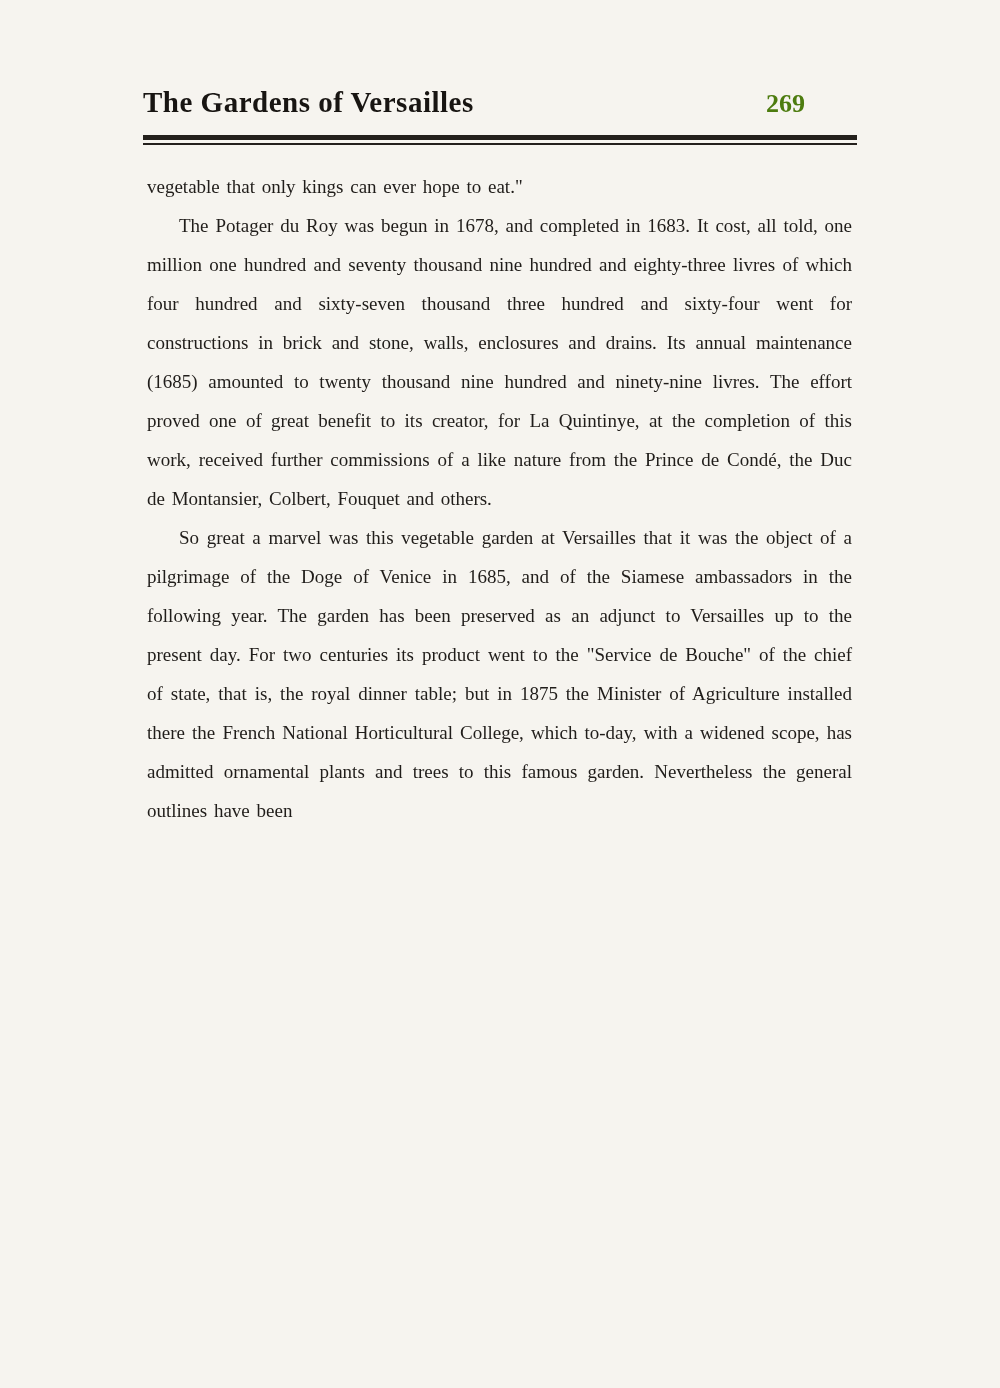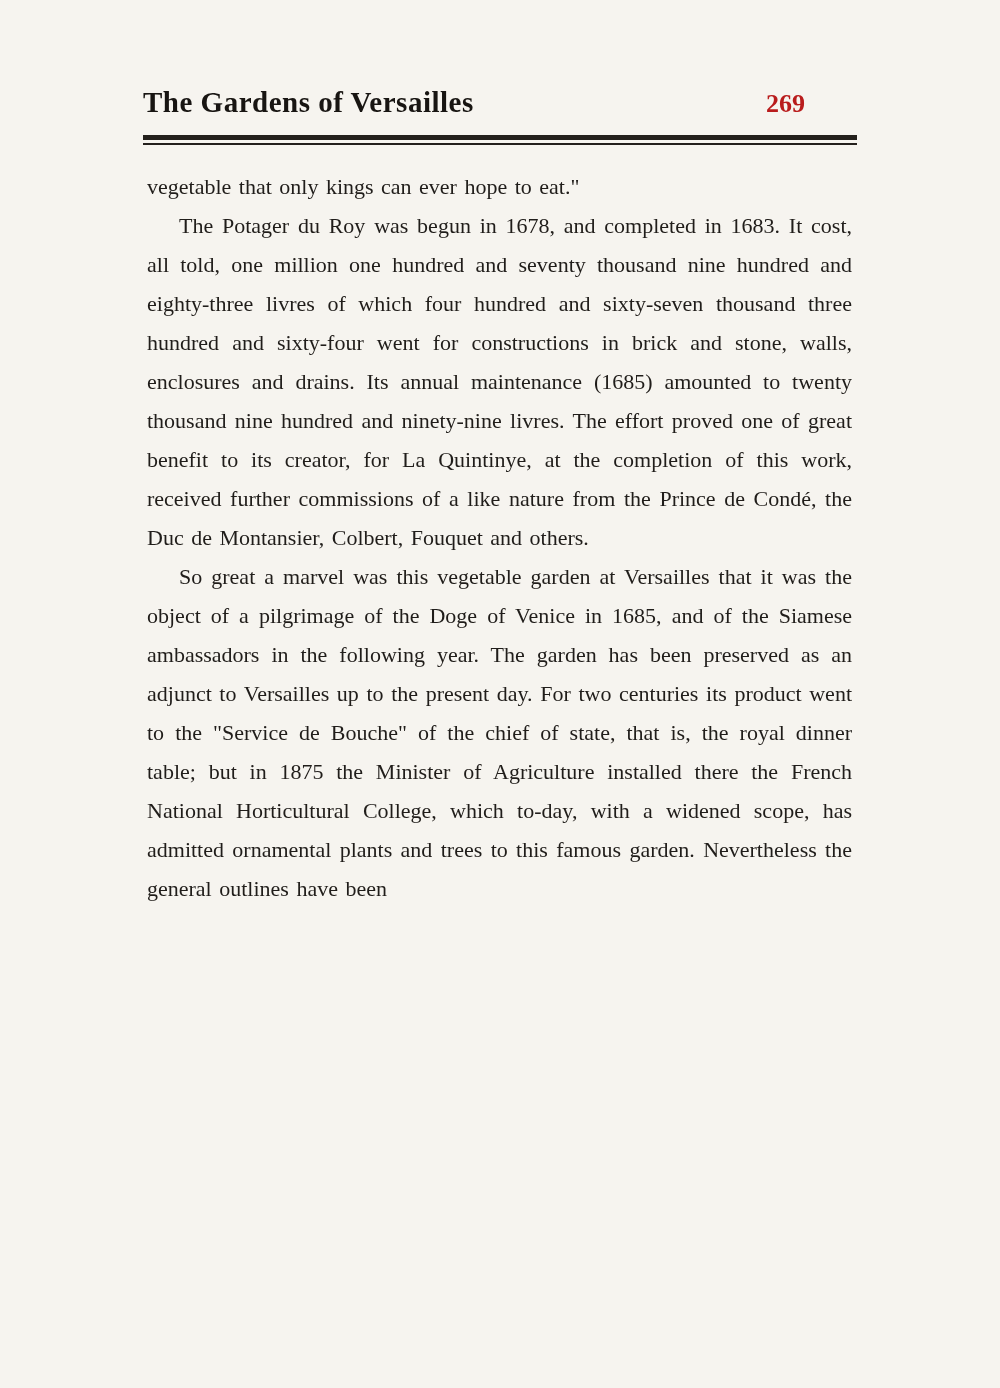--- a/index.html
+++ b/index.html
@@ -33,31 +33,31 @@
     font-size: 29px;
     letter-spacing: 0.5px;
     color: #181512;
   }
   .page-number {
     position: absolute;
     right: 52px;
     top: 3px;
     font-weight: 700;
     font-size: 26px;
-    color: #b91c1c;
+    color: #4d7c0f;
   }
   .header-rule {
     margin: 7px 143px 0 143px;
     height: 3px;
     border-top: 5px solid #24201c;
     border-bottom: 2px solid #24201c;
   }
   .body-text {
     margin: 22px 148px 0 147px;
-    font-size: 22px;
+    font-size: 19px;
     line-height: 39px;
     text-align: justify;
     word-spacing: 2px;
   }
   .body-text p {
     margin: 0;
     padding: 0;
     text-indent: 32px;
   }
   .body-text p.no-indent {

